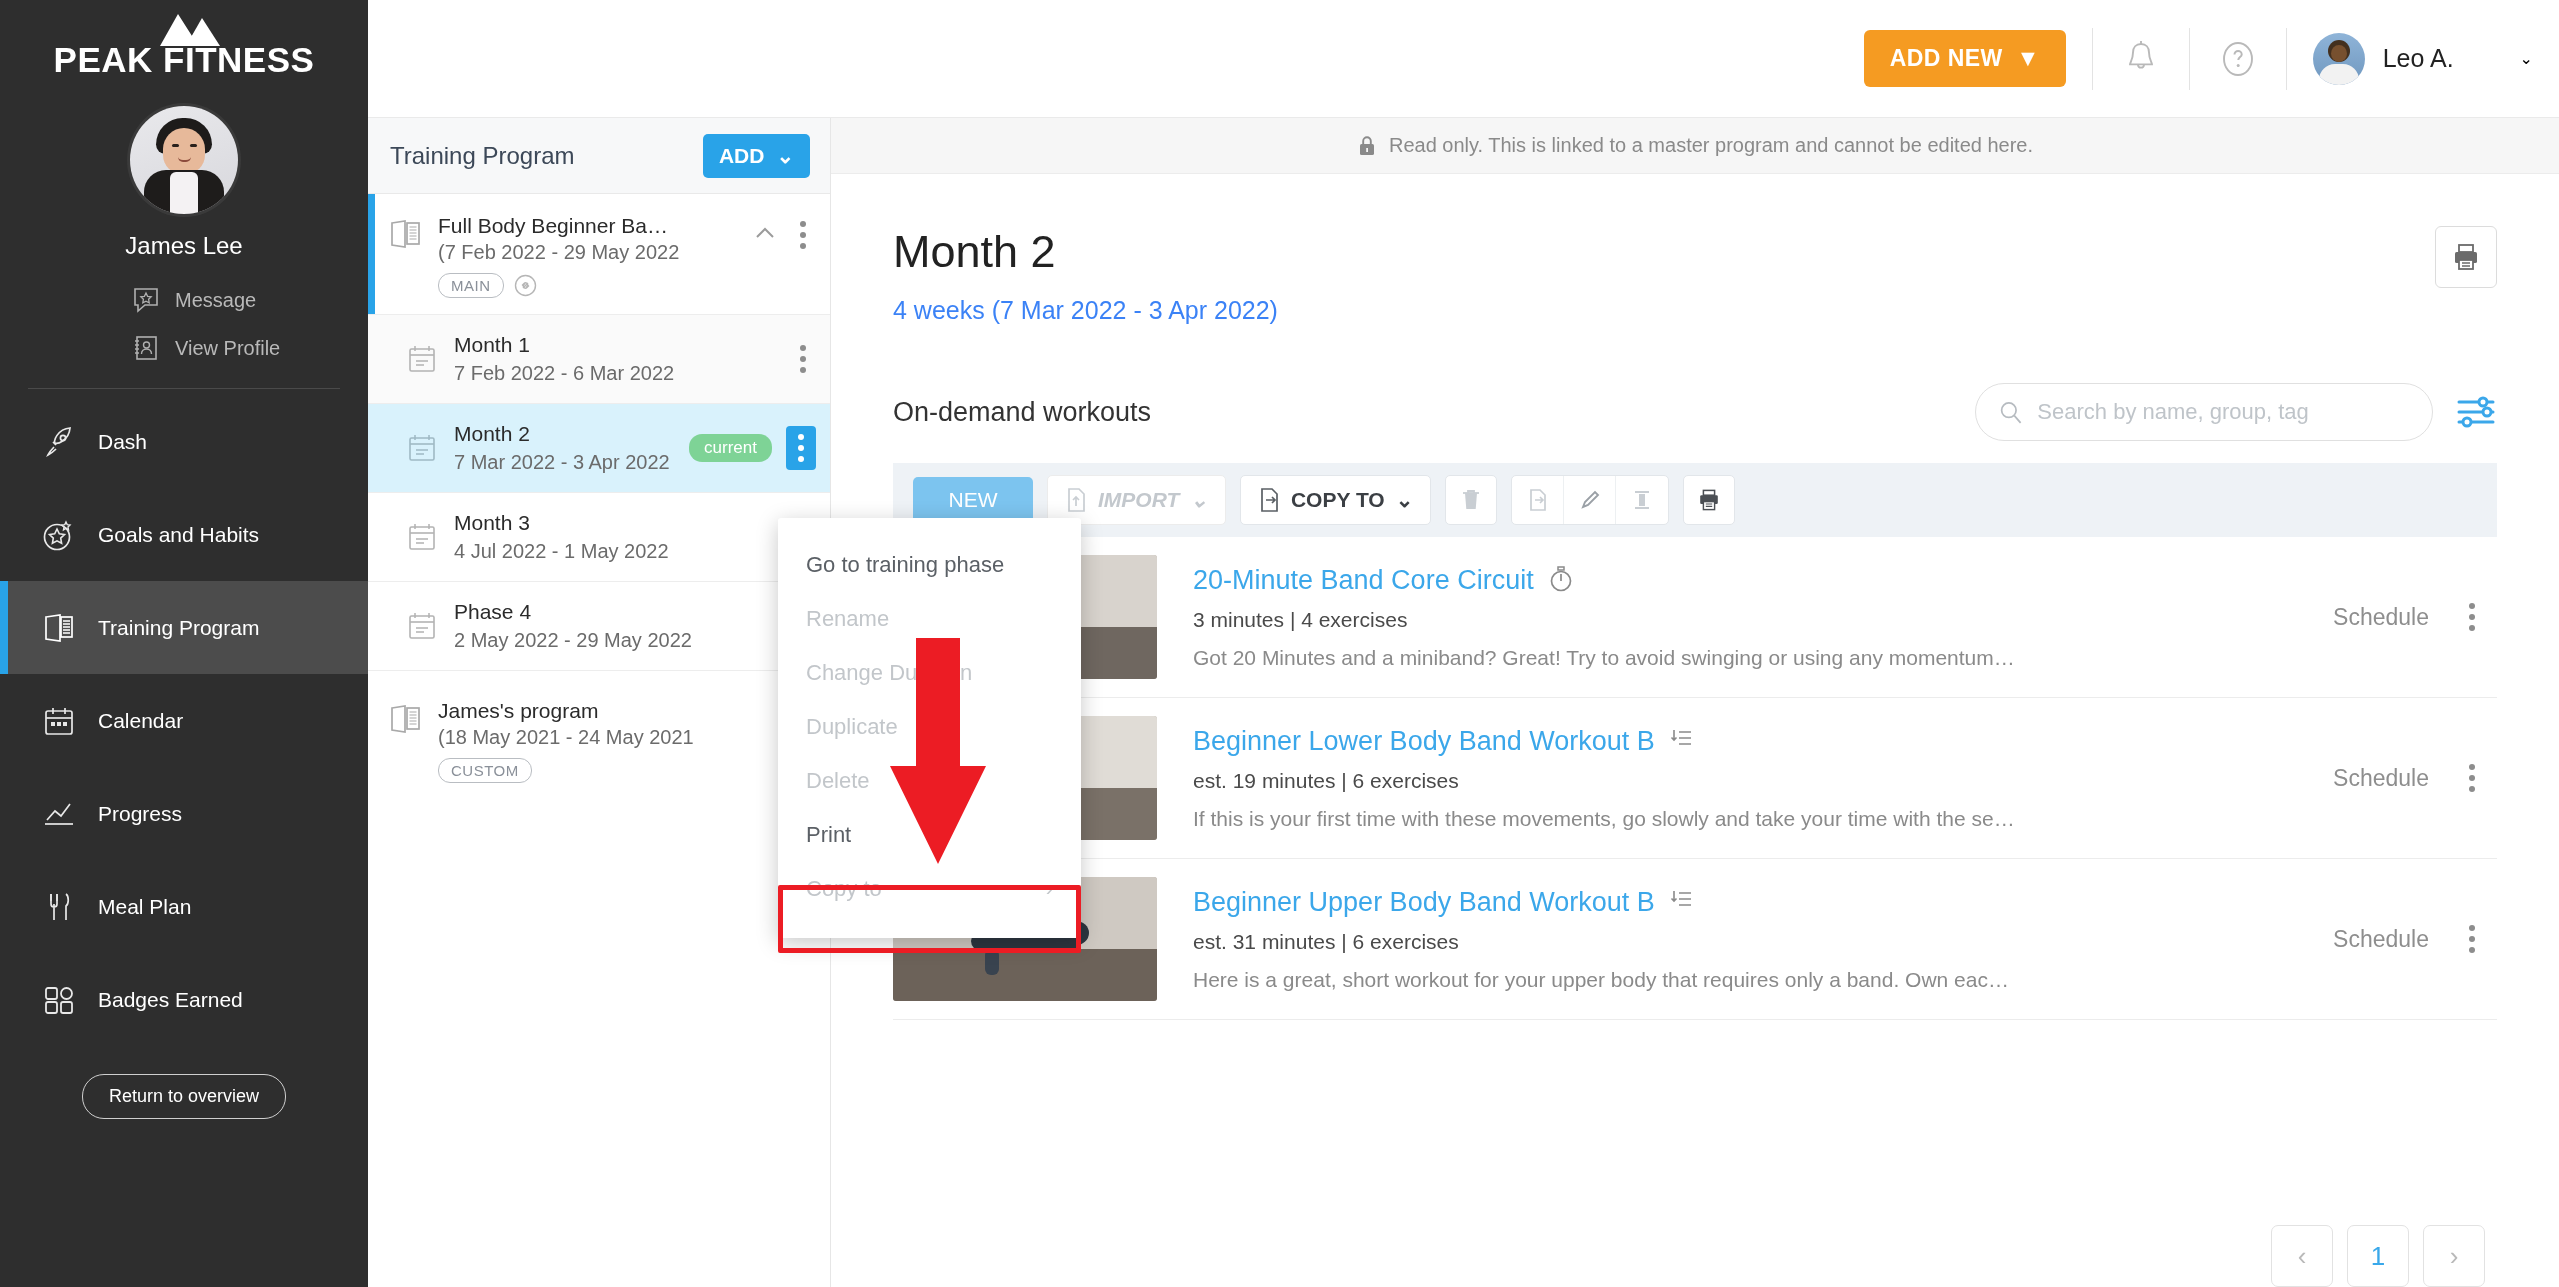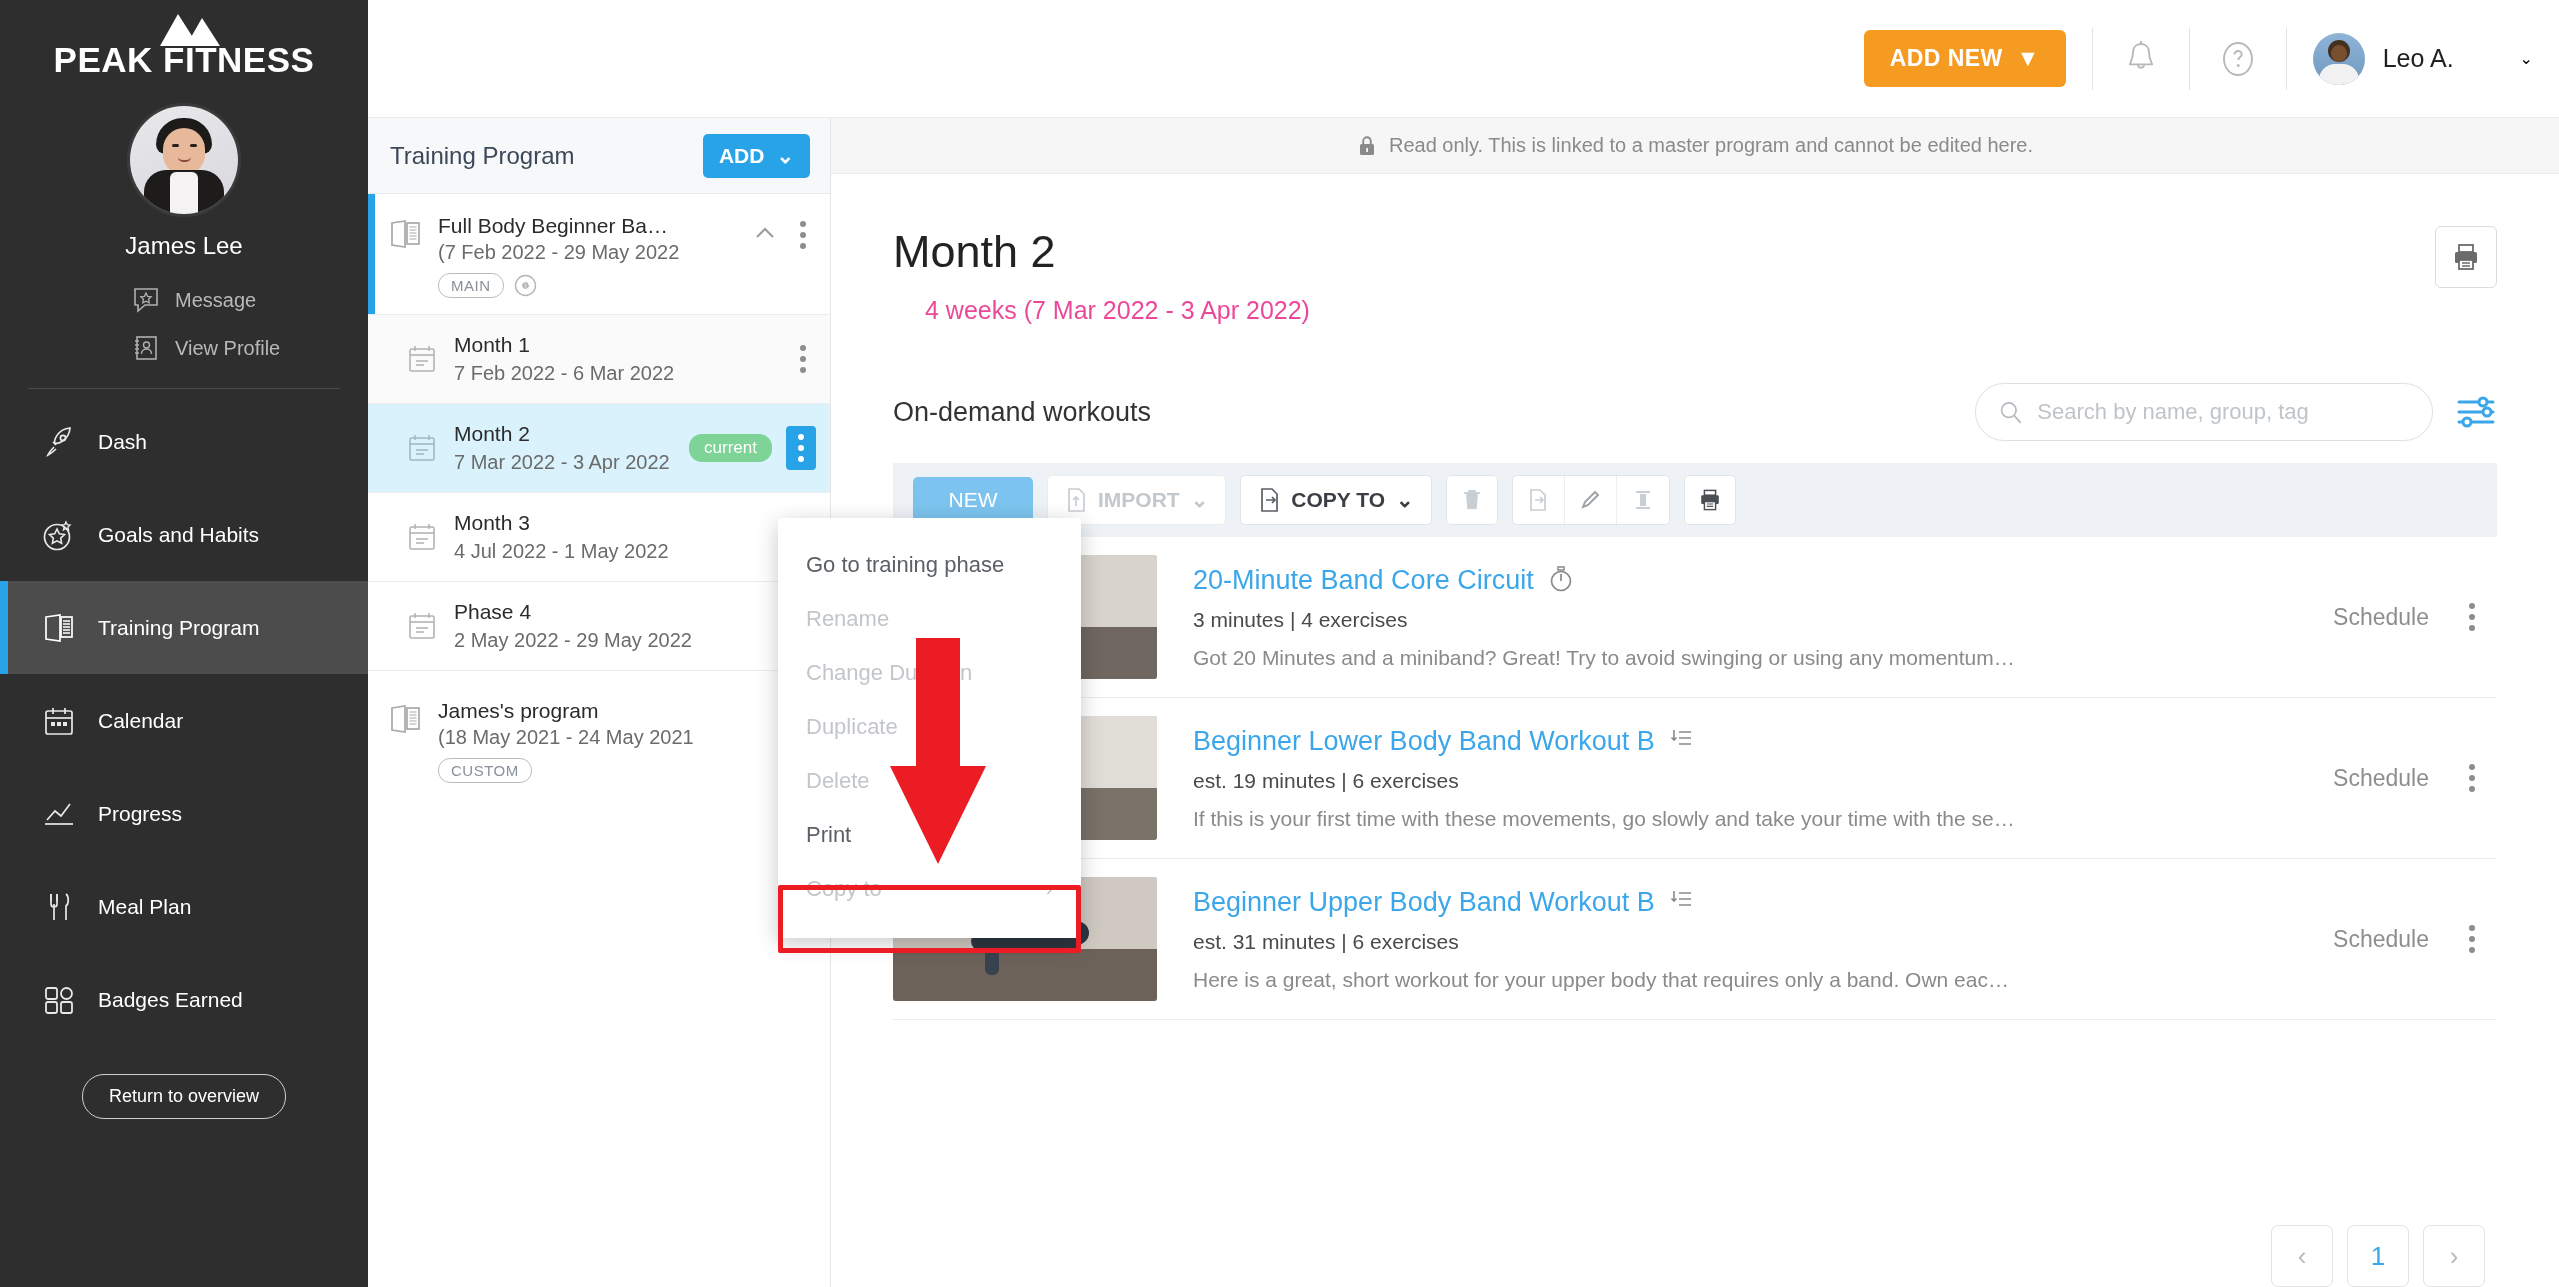--- a/index.html
+++ b/index.html
@@ -159,21 +159,21 @@
   .readonly {
     height: 56px; background: #f6f6f6; border-bottom: 1px solid #ececec;
     display: flex; align-items: center; justify-content: center; gap: 12px;
     color: #8a8a8a; font-size: 20px; flex: 0 0 56px;
   }
   .lock-ic { width: 20px; height: 24px; }
   .content-inner { padding: 0 62px 0 62px; flex: 1; display:flex; flex-direction:column; min-height:0; }
 
   .title-row { display: flex; align-items: flex-start; justify-content: space-between; padding-top: 52px; }
   .page-title { font-size: 45px; color: #222; font-weight: 400; }
-  .page-sub { font-size: 25px; color: #ec4899; margin-top: 18px; margin-left: 32px; }
+  .page-sub { font-size: 25px; color: #3b82f6; margin-top: 18px; }
   .print-btn {
     width: 62px; height: 62px; border: 1px solid #dcdcdc; border-radius: 6px;
     background: #fff; display: flex; align-items: center; justify-content: center;
     cursor: pointer;
   }
 
   .section-row { display: flex; align-items: center; justify-content: space-between; margin-top: 58px; }
   .section-title { font-size: 27px; color: #333; }
   .search-area { display: flex; align-items: center; gap: 22px; }
   .search-box {
@@ -194,21 +194,21 @@
   .tb-new {
     background: #7cc4ef; color: #fff; border: none; border-radius: 5px;
     font-size: 21px; padding: 11px 20px; cursor: pointer; font-family: inherit;
     display:flex; align-items:center; gap:10px; min-width: 120px; justify-content:center;
   }
   .tb-btn {
     background: #fff; border: 1px solid #e2e6ea; border-radius: 5px; height: 50px;
     display: flex; align-items: center; gap: 11px; padding: 0 17px; cursor: pointer;
     font-size: 21px; color: #3b3f44; font-family: inherit; font-weight: 600;
   }
-  .tb-btn.disabled { color: #c3c8cd; border-color: #ececec; }
+  .tb-btn.disabled { color: #c3c8cd; border-color: #ececec; font-style: italic; }
   .tb-group { display: flex; background:#fff; border: 1px solid #e2e6ea; border-radius: 5px; height: 50px; }
   .tb-gbtn { width: 52px; display:flex; align-items:center; justify-content:center; cursor:pointer;
              border-right: 1px solid #edf0f2; }
   .tb-gbtn:last-child { border-right: none; }
   .tb-single { width: 52px; height: 50px; background:#fff; border:1px solid #e2e6ea; border-radius:5px;
                display:flex; align-items:center; justify-content:center; cursor:pointer; }
 
   .wk-list { flex: 1; min-height: 0; }
   .wk-row { display: flex; align-items: center; border-bottom: 1px solid #ececec; padding: 18px 0; }
   .wk-thumb {

